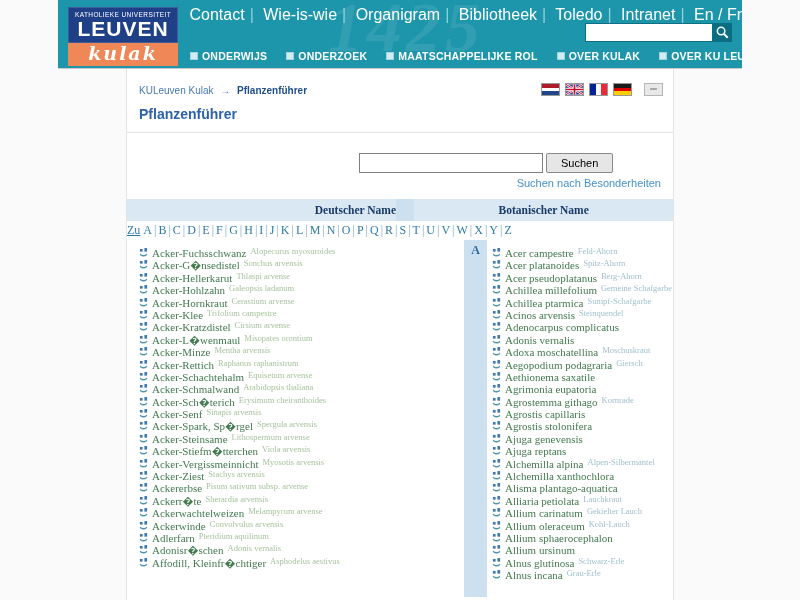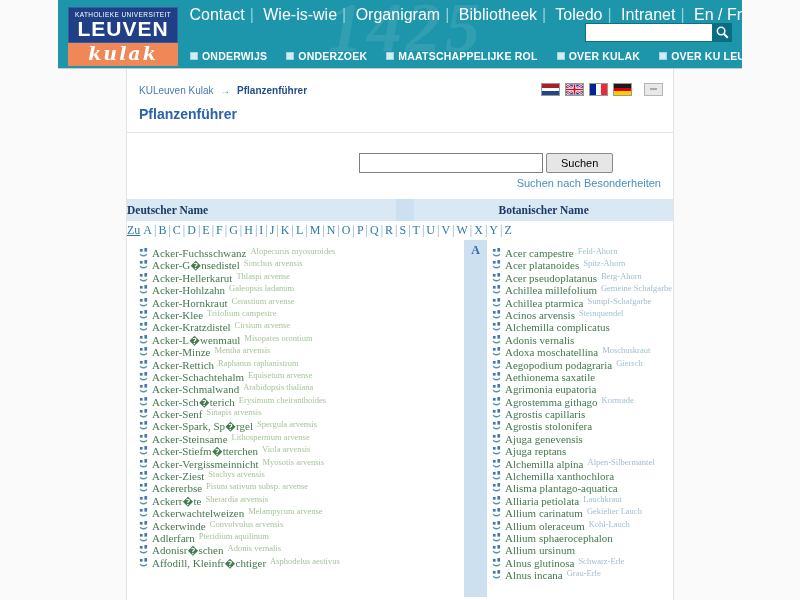--- a/index.html
+++ b/index.html
@@ -88,21 +88,21 @@
     margin-left:3px;height:20px;padding:0 14px;font-size:11px;
     background:#e6e6e6;border:1px solid #8a8a8a;border-radius:2px;color:#000;
     font-family:"Liberation Sans",sans-serif;cursor:pointer;
   }
   .adv-link{margin-top:4px;text-align:right;padding-right:12px;font-size:11px;}
   .adv-link a{color:#4590c8;}
 
   
   .tbl-header{margin-top:10px;display:flex;height:22px;
     font-family:"Liberation Serif",serif;font-weight:bold;font-size:11.5px;color:#1a3a66;}
-  .tbl-header .cell-l{width:337px;background:#dae8f4;text-align:left;line-height:22px;}
+  .tbl-header .cell-l{width:337px;background:#dae8f4;text-align:right;line-height:22px;}
   .tbl-header .gap{width:23px;background:#cde0ef;}
   .tbl-header .cell-r{width:324px;background:#dae8f4;text-align:center;line-height:22px;}
   .alpha-row{
     height:19px;line-height:19px;text-align:left;
     font-family:"Liberation Serif",serif;font-size:12px;color:#2e7ba6;white-space:nowrap;
   }
   .alpha-prefix{text-decoration:underline;color:#2e7ba6;margin-right:3px;}
   .alpha-link{color:#2e7ba6;}
   .alpha-sep{color:#7fabc4;margin:0 2px;}
   .alpha-item:last-child .alpha-sep{display:none;}
@@ -508,21 +508,21 @@
                 <rect x="6" y="0" width="3" height="4" fill="#4178ad"></rect>
                 <path d="M1 6 q4 3.5 8 0 l0 1.6 q-4 3.8 -8 0 z" fill="#4e94a8"></path>
               </svg></span><span class="plant-name">Acinos arvensis</span><span class="plant-sub">Steinquendel</span></a>
         </div>
 
         <div class="plant-row">
           <a class="plant-link"><span class="plant-icon"><svg width="9" height="10" viewBox="0 0 10 11">
                 <rect x="1" y="1" width="3" height="3" fill="#4178ad"></rect>
                 <rect x="6" y="0" width="3" height="4" fill="#4178ad"></rect>
                 <path d="M1 6 q4 3.5 8 0 l0 1.6 q-4 3.8 -8 0 z" fill="#4e94a8"></path>
-              </svg></span><span class="plant-name">Alchemilla complicatus</span><span class="plant-sub"></span></a>
+              </svg></span><span class="plant-name">Adenocarpus complicatus</span><span class="plant-sub"></span></a>
         </div>
 
         <div class="plant-row">
           <a class="plant-link"><span class="plant-icon"><svg width="9" height="10" viewBox="0 0 10 11">
                 <rect x="1" y="1" width="3" height="3" fill="#4178ad"></rect>
                 <rect x="6" y="0" width="3" height="4" fill="#4178ad"></rect>
                 <path d="M1 6 q4 3.5 8 0 l0 1.6 q-4 3.8 -8 0 z" fill="#4e94a8"></path>
               </svg></span><span class="plant-name">Adonis vernalis</span><span class="plant-sub"></span></a>
         </div>
 

